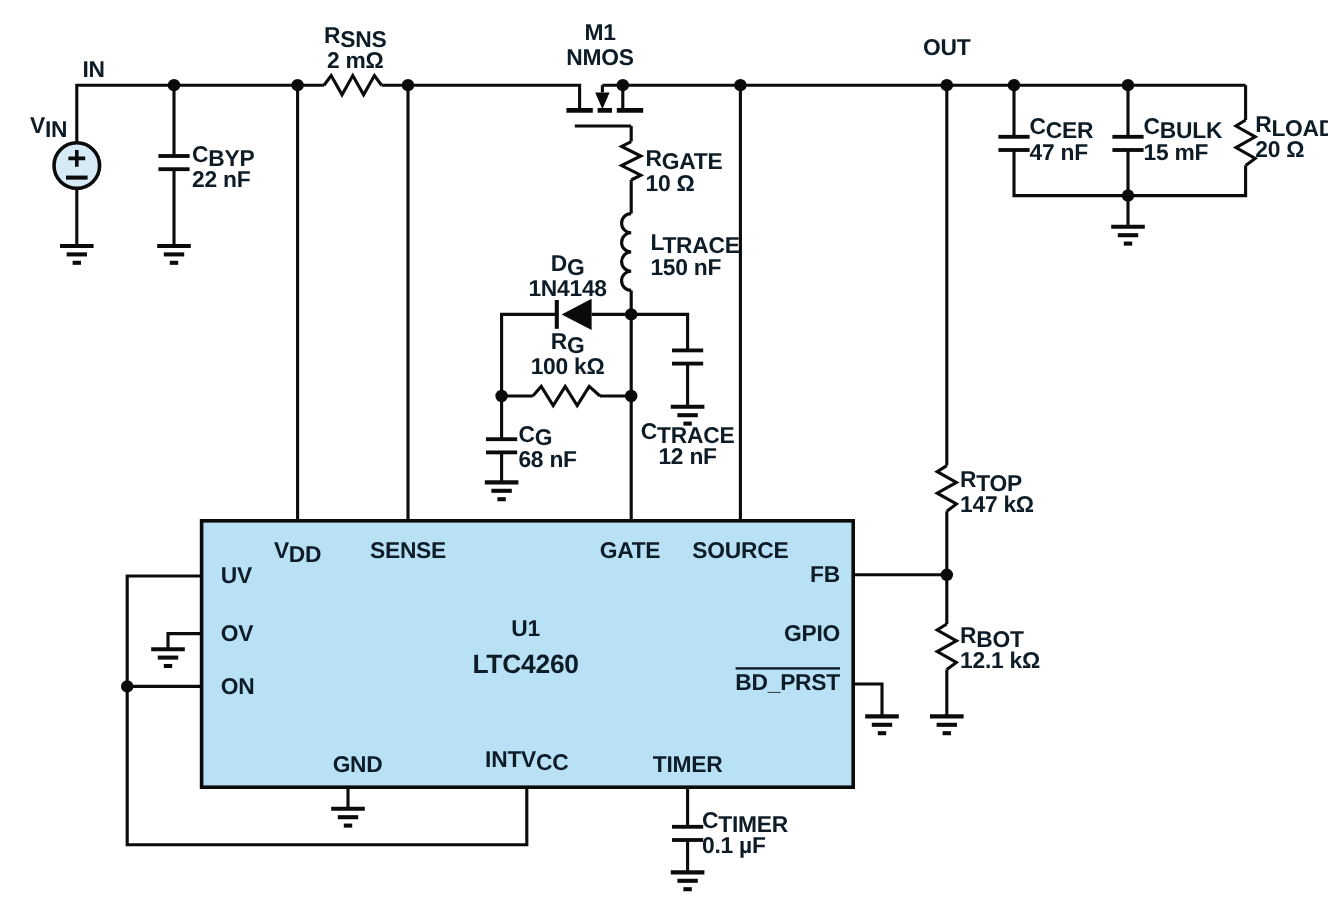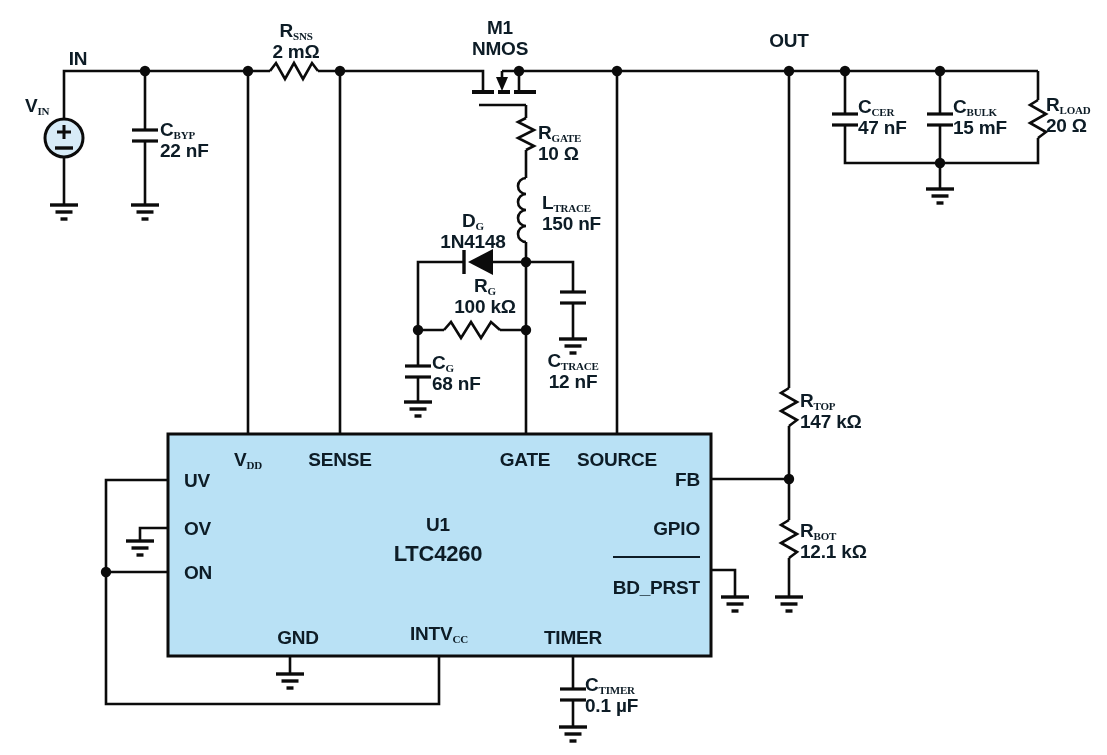--- a/index.html
+++ b/index.html
@@ -9,25 +9,24 @@
   }
   #schem{position:absolute;left:0;top:0;}
   .lbl{
     position:absolute;font-weight:700;font-size:19px;line-height:21px;
     white-space:nowrap;color:#0d1c26;letter-spacing:-0.2px;
   }
   .c{transform:translateX(-50%);text-align:center;}
   .r{text-align:center;}
   .big{font-size:22px;line-height:26px;}
   sub.ss{
-    font-size:11px;line-height:0;position:relative;top:3px;vertical-align:baseline;
+    font-size:19px;line-height:0;position:relative;top:3px;vertical-align:baseline;
     letter-spacing:-0.2px;
-    font-family:Liberation Serif, serif;
   }
-  .over{display:inline-block;border-top:2.6px solid #0d1c26;padding-top:19px;}
+  .over{display:inline-block;border-top:2.6px solid #0d1c26;padding-top:1px;}
   .cfg span{margin:0 6px;}
 </style>
 </head>
 <body>
 
 <div id="canvas">
 
   <svg id="schem" width="1107" height="755" viewBox="0 0 1107 755">
     <defs>
       <g id="g-gnd" stroke="#0b0b0b" stroke-width="3.4">
@@ -168,21 +167,21 @@
   <div class="lbl" style="left:542px;top:192px">
     <div><span>L</span><sub class="ss">TRACE</sub></div>
     <div>150 nF</div>
   </div>
 
   <div class="lbl c" style="left:473px;top:210px">
     <div><span>D</span><sub class="ss">G</sub></div>
     <div>1N4148</div>
   </div>
 
-  <div class="lbl c" style="left:485px;top:275px">
+  <div class="lbl c" style="left:473px;top:275px">
     <div><span>R</span><sub class="ss">G</sub></div>
     <div>100 kΩ</div>
   </div>
 
   <div class="lbl" style="left:432px;top:352px">
     <div><span>C</span><sub class="ss">G</sub></div>
     <div>68 nF</div>
   </div>
 
   <div class="lbl c" style="left:573px;top:350px">

